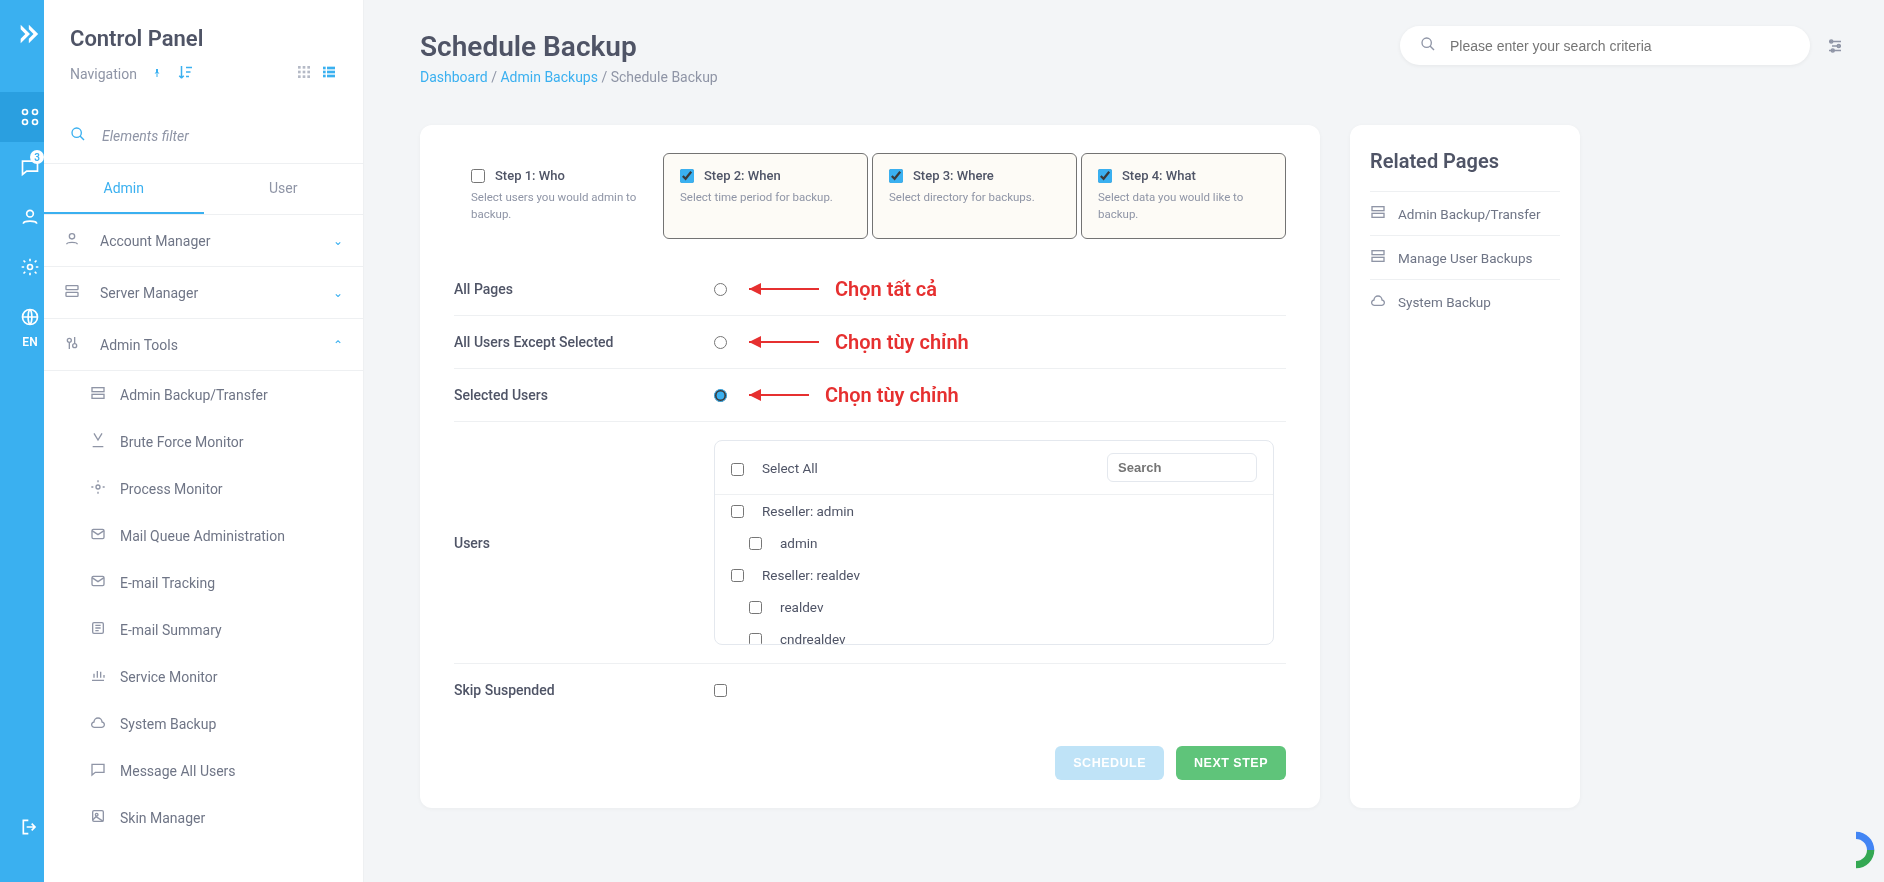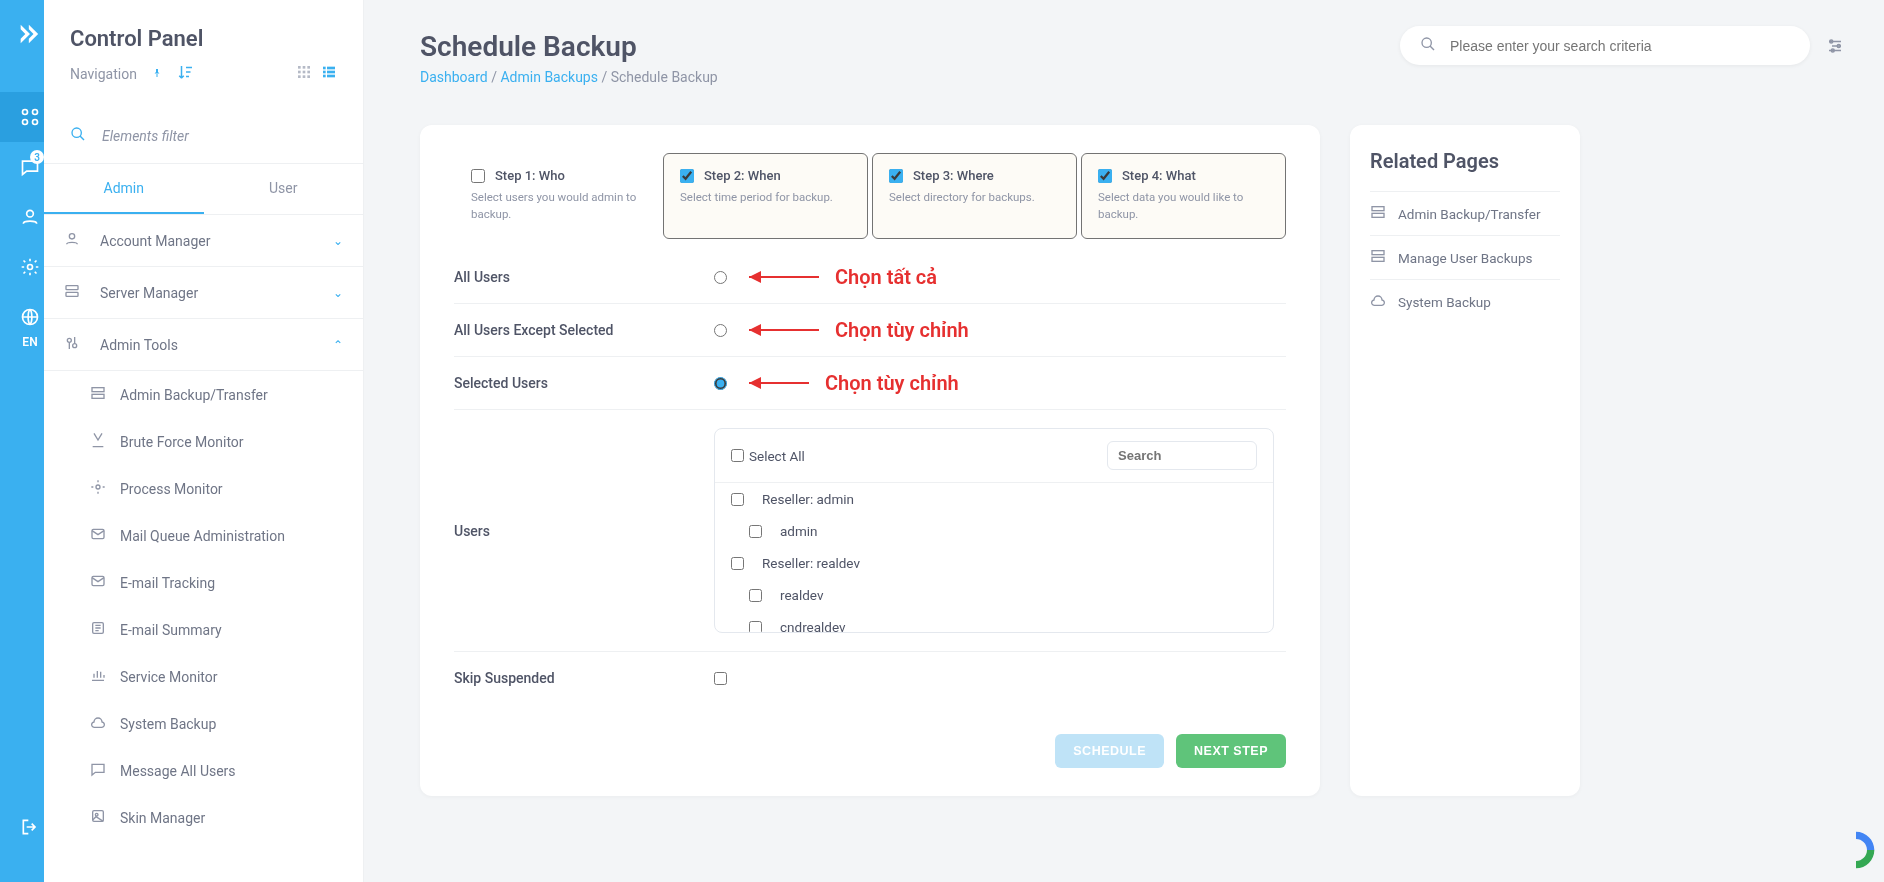--- a/index.html
+++ b/index.html
@@ -29,21 +29,21 @@
 .page-header h1 { color: #4f5466; font-size: 28px; font-weight: 600; margin-bottom: 6px; }
 .breadcrumb { font-size: 14px; color: #8f95a6; }
 .breadcrumb a { color: #3ab0f0; text-decoration: none; }
 .topbar { position: absolute; right: 40px; top: 26px; display: flex; align-items: center; gap: 16px; }
 .search { background: #fff; border-radius: 999px; box-shadow: 0 1px 4px rgba(0,0,0,.06); padding: 10px 20px; display: flex; align-items: center; width: 410px; gap: 14px; color: #8f95a6; font-size: 14px; }
 .search input { border: none; outline: none; flex: 1; font-size: 14px; color: #4f5466; }
 .settings-btn { width: 18px; height: 18px; color: #8f95a6; cursor: pointer; }
 .content-row { display: flex; gap: 30px; margin-top: 40px; }
 .card { background: #fff; border-radius: 12px; padding: 28px 34px; box-shadow: 0 1px 4px rgba(0,0,0,.04); }
 .card.main-card { flex: 1; max-width: 900px; }
-.steps { display: flex; gap: 4px; margin-bottom: 12px; }
+.steps { display: flex; gap: 4px; margin-bottom: 24px; }
 .step { flex: 1; background: #fdfbf6; border: 1px solid #737373; border-radius: 6px; padding: 14px 16px 16px; }
 .step.plain { background: transparent; border: 1px solid transparent; }
 .step-head { display: flex; align-items: center; gap: 10px; font-size: 13px; color: #4f5466; font-weight: 500; margin-bottom: 6px; }
 .step input[type=checkbox].sc { accent-color: #3ab0f0; width: 14px; height: 14px; }
 .step-desc { font-size: 11.5px; color: #8f95a6; line-height: 1.45; }
 .form-row { display: flex; align-items: center; padding: 18px 0; border-bottom: 1px solid #eef0f2; position: relative; }
 .form-row.no-border { border-bottom: none; }
 .form-row .label { width: 260px; font-size: 14px; color: #4f5466; font-weight: 500; }
 .form-row input[type=radio] { accent-color: #3ab0f0; }
 .users-box { border: 1px solid #e4e8ee; border-radius: 8px; width: 560px; }
@@ -311,21 +311,21 @@
         <div class="step">
           <div class="step-head">
               <input type="checkbox" class="sc" checked="" style="">
               <span>Step 4: What</span>
             </div>
           <div class="step-desc">Select data you would like to backup.</div>
         </div>
       </div>
 
       <div class="form-row">
-        <div class="label">All Users</div>
+        <div class="label">All Pages</div>
         <input type="radio" name="who" style="">
         <div class="annot" style="left:295px">
             <span class="arrow"></span>
             <span>Chọn tất cả</span>
           </div>
       </div>
       <div class="form-row">
         <div class="label">All Users Except Selected</div>
         <input type="radio" name="who" style="">
         <div class="annot" style="left:295px">
@@ -340,21 +340,21 @@
             <span class="arrow" style="width:60px"></span>
             <span>Chọn tùy chỉnh</span>
           </div>
       </div>
 
       <div class="form-row">
         <div class="label">Users</div>
         <div class="users-box-wrap">
           <div class="users-box">
             <div class="ub-head">
-              <label style="display:flex;gap:5px;align-items:center;font-size:13.5px;color:#4f5466">
+              <label style="display:flex;gap:18px;align-items:flex-end;font-size:13.5px;color:#4f5466">
                 <input type="checkbox" style="">
                 <span>Select All</span>
               </label>
               <input class="search-sm" placeholder="Search" style="">
             </div>
             <div class="ub-list" id="users-list">
                 <div class="ub-item">
                   <input type="checkbox" style="">
                   <span>Reseller: admin</span>
                 </div>

